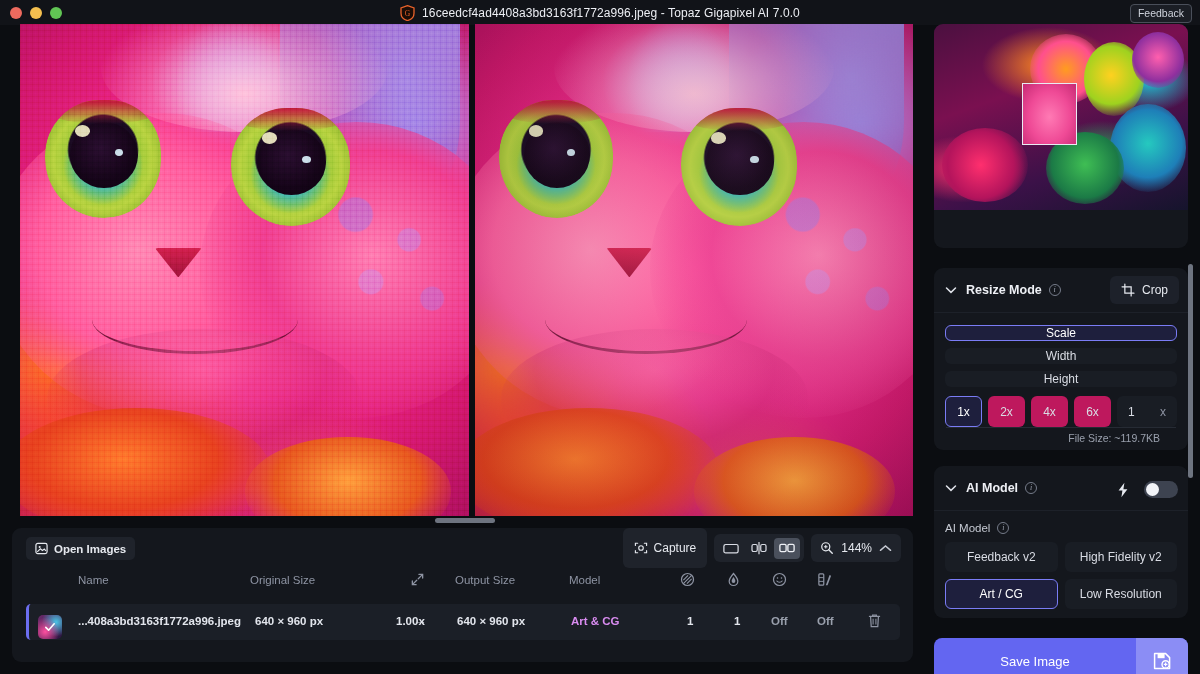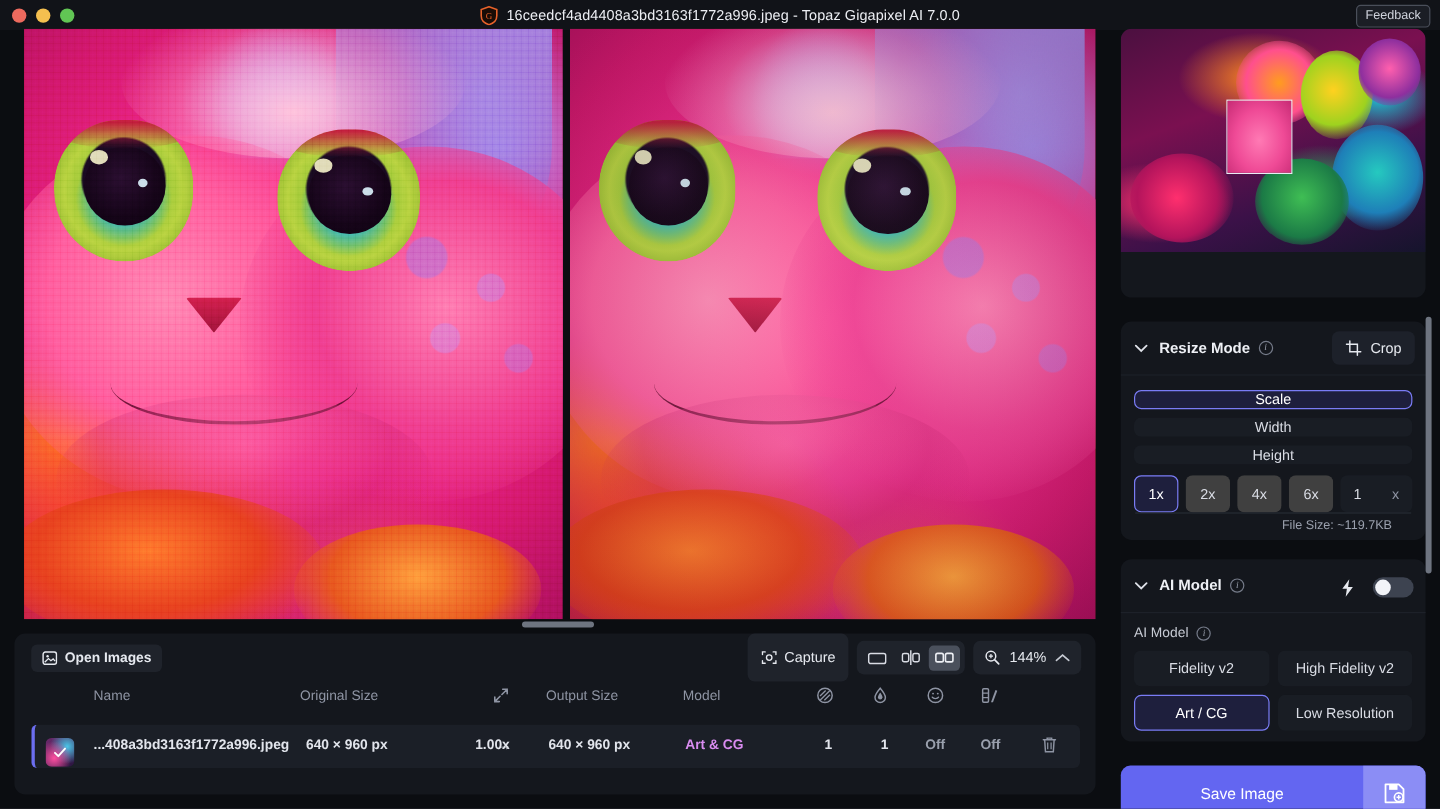--- a/index.html
+++ b/index.html
@@ -282,21 +282,21 @@
   }
   .seg-row { display:flex; gap:7px; padding:12px 11px 0;flex-direction:column; }
   .seg {
     flex:1; height:31px; border-radius:6px; background:#191d24;
     display:flex; align-items:center; justify-content:center;
     font-size:12px; color:#d9dce4; border:1px solid transparent;
   }
   .seg.active { background:#1e1f3d; border-color:#7a7cf5; color:#fff; }
   .scale-row { display:flex; gap:6px; padding:9px 11px 0; align-items:center; }
   .sc {
-    width:37px; height:31px; border-radius:6px; background:#404040;
+    width:37px; height:31px; border-radius:6px; background:#be185d;
     display:flex; align-items:center; justify-content:center;
     font-size:12px; color:#d9dce4; border:1px solid transparent;
   }
   .sc.active { background:#1e1f3d; border-color:#7a7cf5; color:#fff; }
   .sc-input {
     flex:1; height:31px; border-radius:6px; background:#191d24;
     display:flex; align-items:center; justify-content:space-between;
     padding:0 11px; font-size:12px; color:#d9dce4;
   }
   .sc-input .xu { color:#8e94a3; }
@@ -651,21 +651,21 @@
           <span class="knob"></span>
         </span>
       </div>
 
       <div class="ai-sub">
         <span>AI Model</span>
         <span class="info-i">i</span>
       </div>
 
       <div class="model-grid">
-        <div class="mdl">Fidelity v2</div>
+        <div class="mdl">Feedback v2</div>
         <div class="mdl">High Fidelity v2</div>
         <div class="mdl active">Art / CG</div>
         <div class="mdl">Low Resolution</div>
       </div>
     </div>
 
     <div class="save-btn">
       <span class="save-main">Save Image</span>
       <span class="save-icon-box">
         <svg width="20" height="20" viewBox="0 0 20 20">

